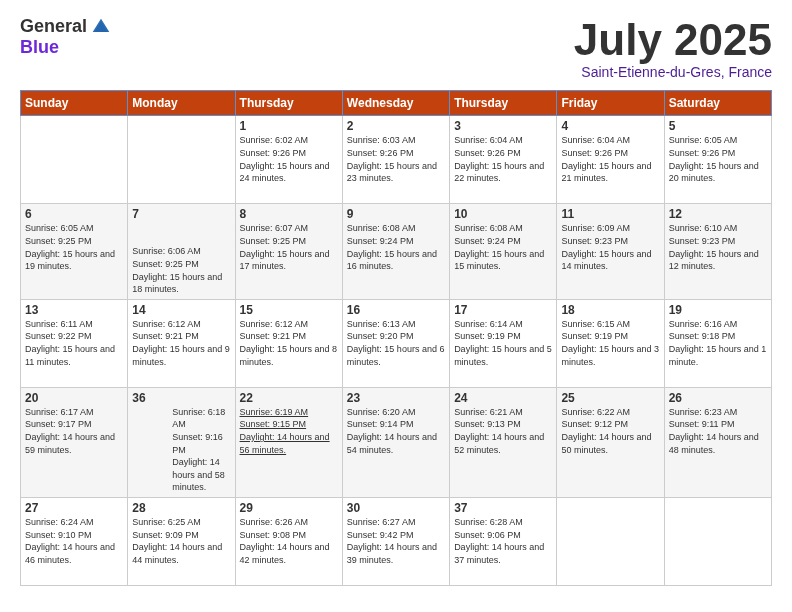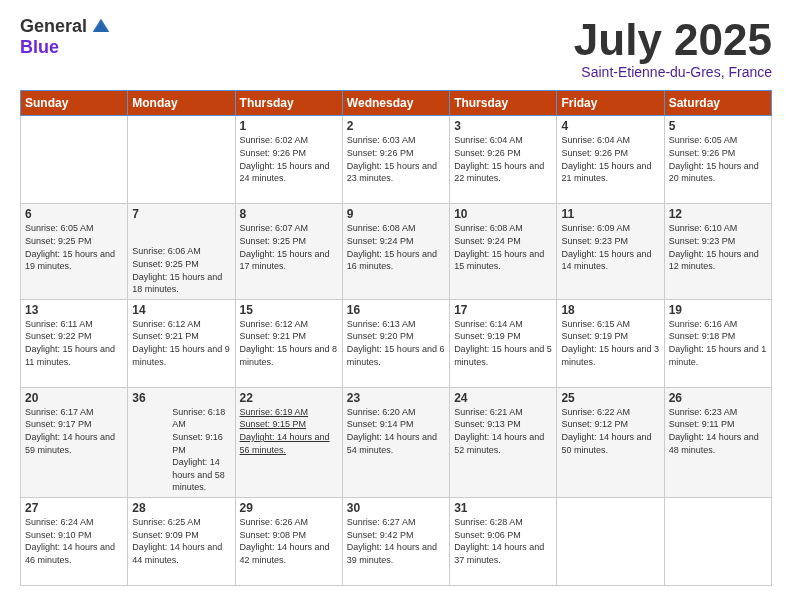--- a/index.html
+++ b/index.html
@@ -326,21 +326,21 @@
 Sunset: 9:08 PM
 Daylight: 14 hours and 42 minutes.</div>
           </td>
           <td>
             <span class="day-num">30</span>
             <div class="day-info" style="white-space: pre-line;">Sunrise: 6:27 AM
 Sunset: 9:42 PM
 Daylight: 14 hours and 39 minutes.</div>
           </td>
           <td>
-            <span class="day-num">31</span>
+            <span class="day-num">37</span>
             <div class="day-info" style="white-space: pre-line;">Sunrise: 6:28 AM
 Sunset: 9:06 PM
 Daylight: 14 hours and 37 minutes.</div>
           </td>
           <td class="empty"></td>
           <td class="empty"></td>
         </tr>
       </tbody>
   </table>
 </div>

